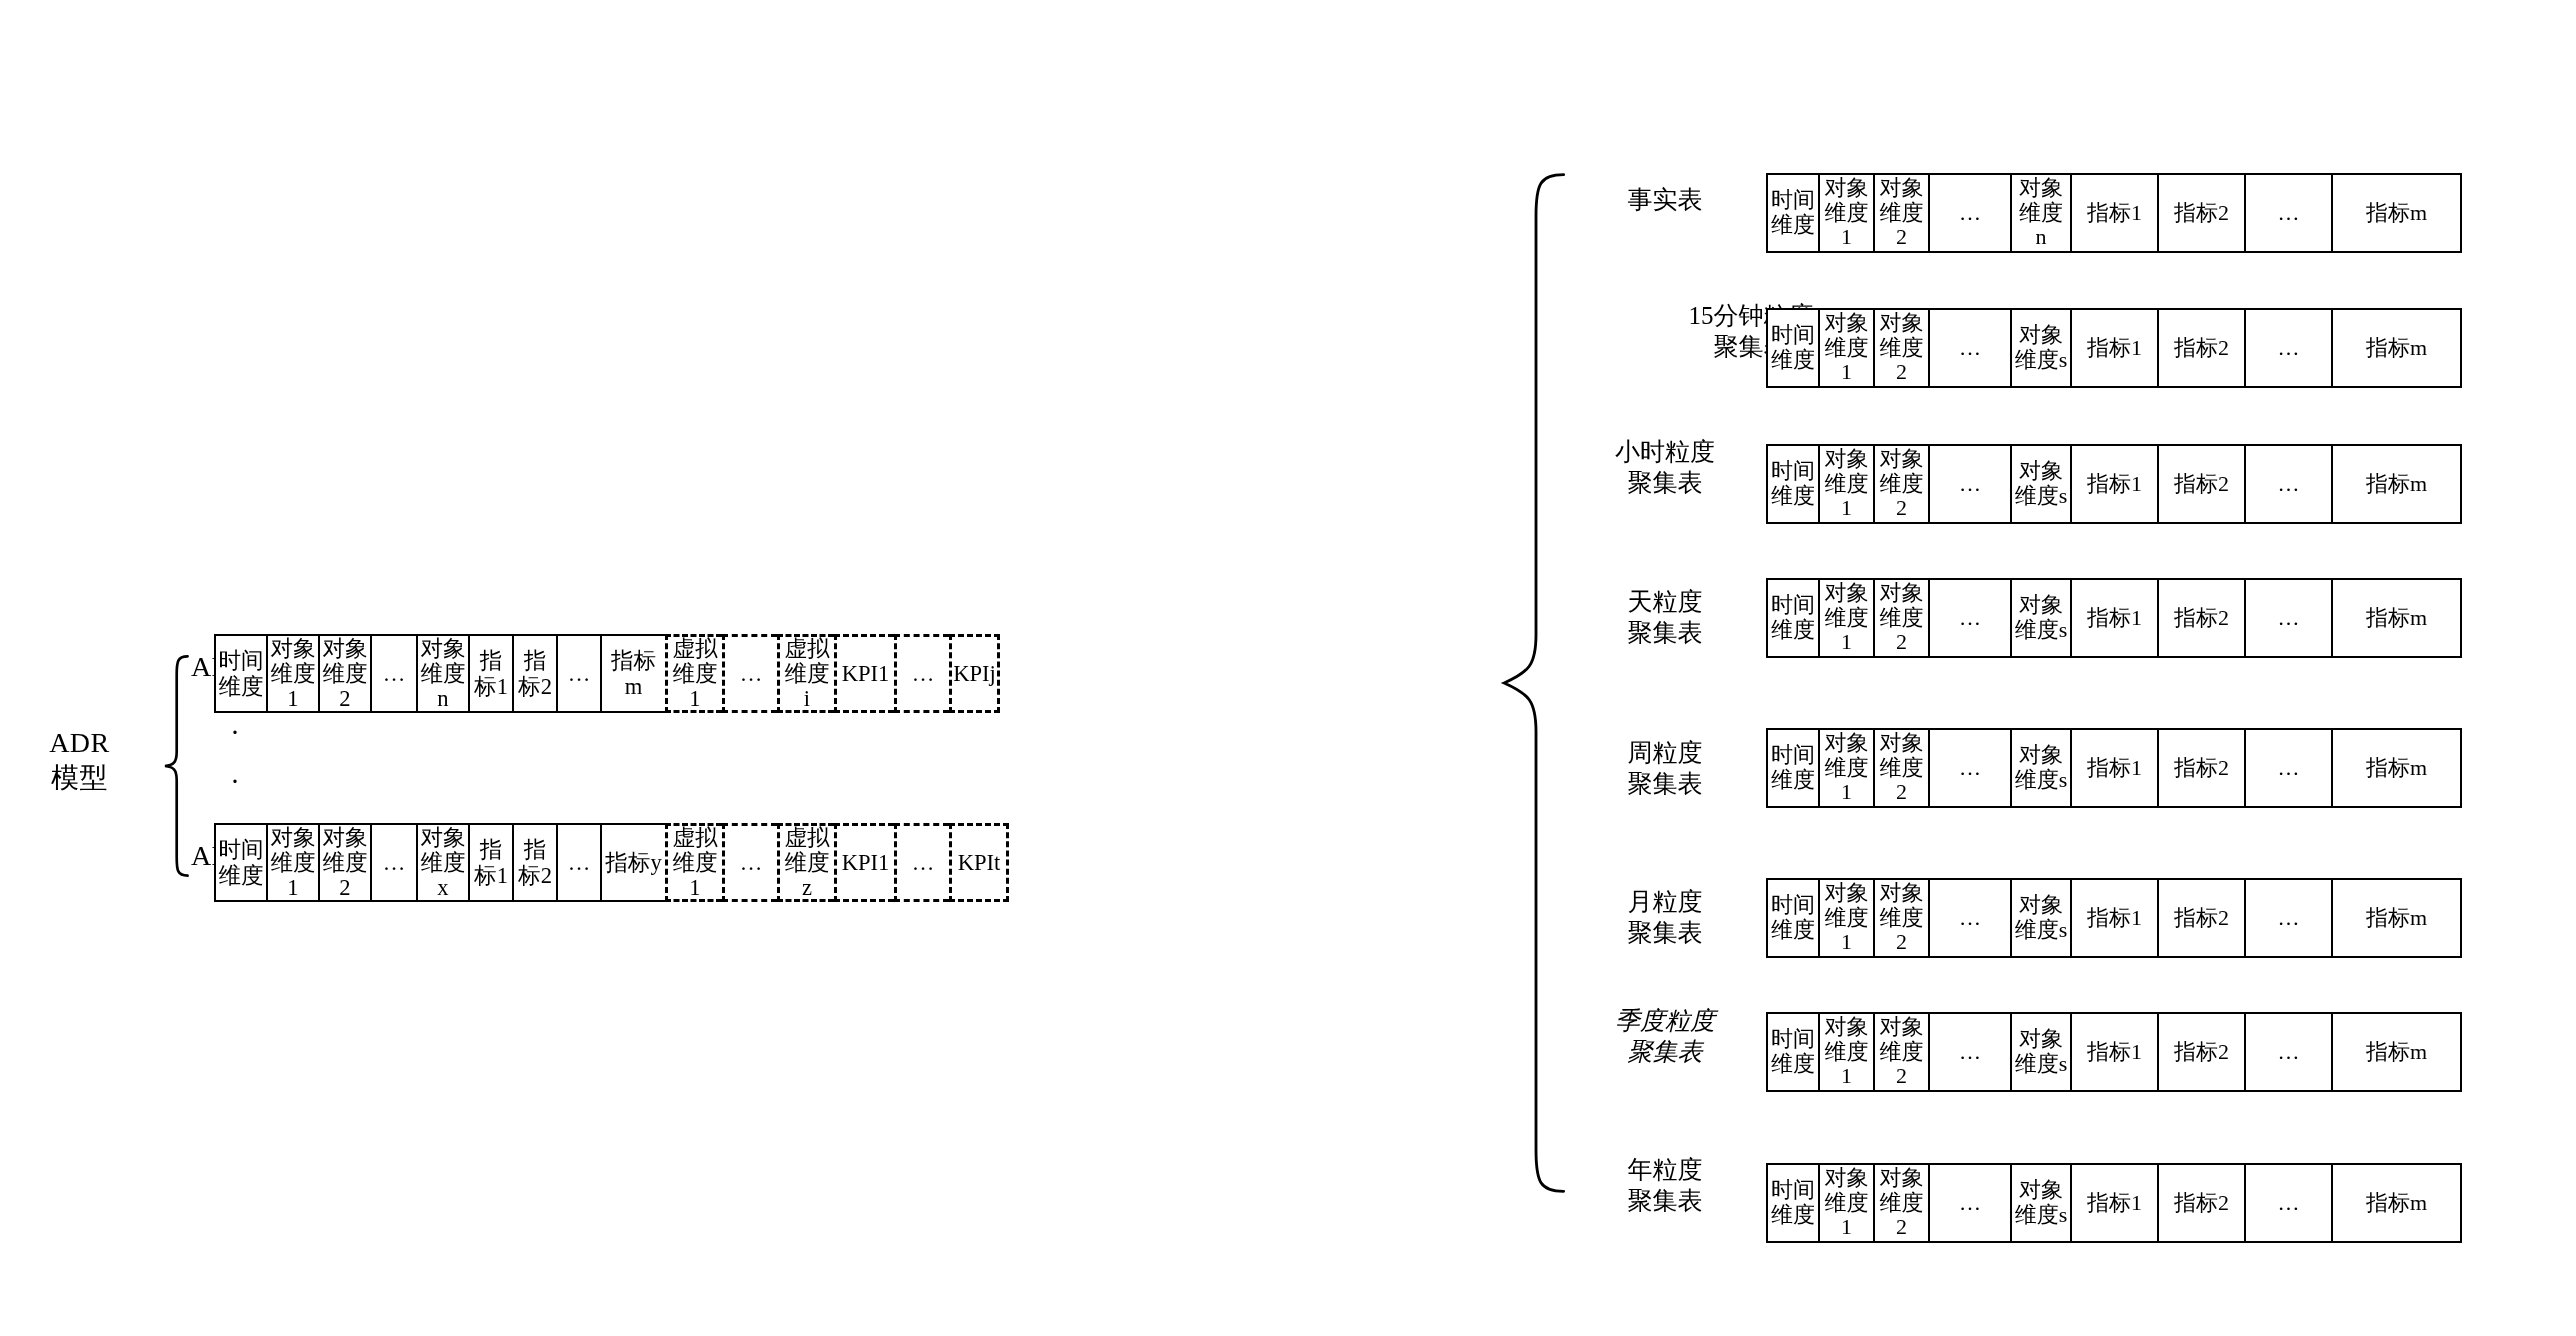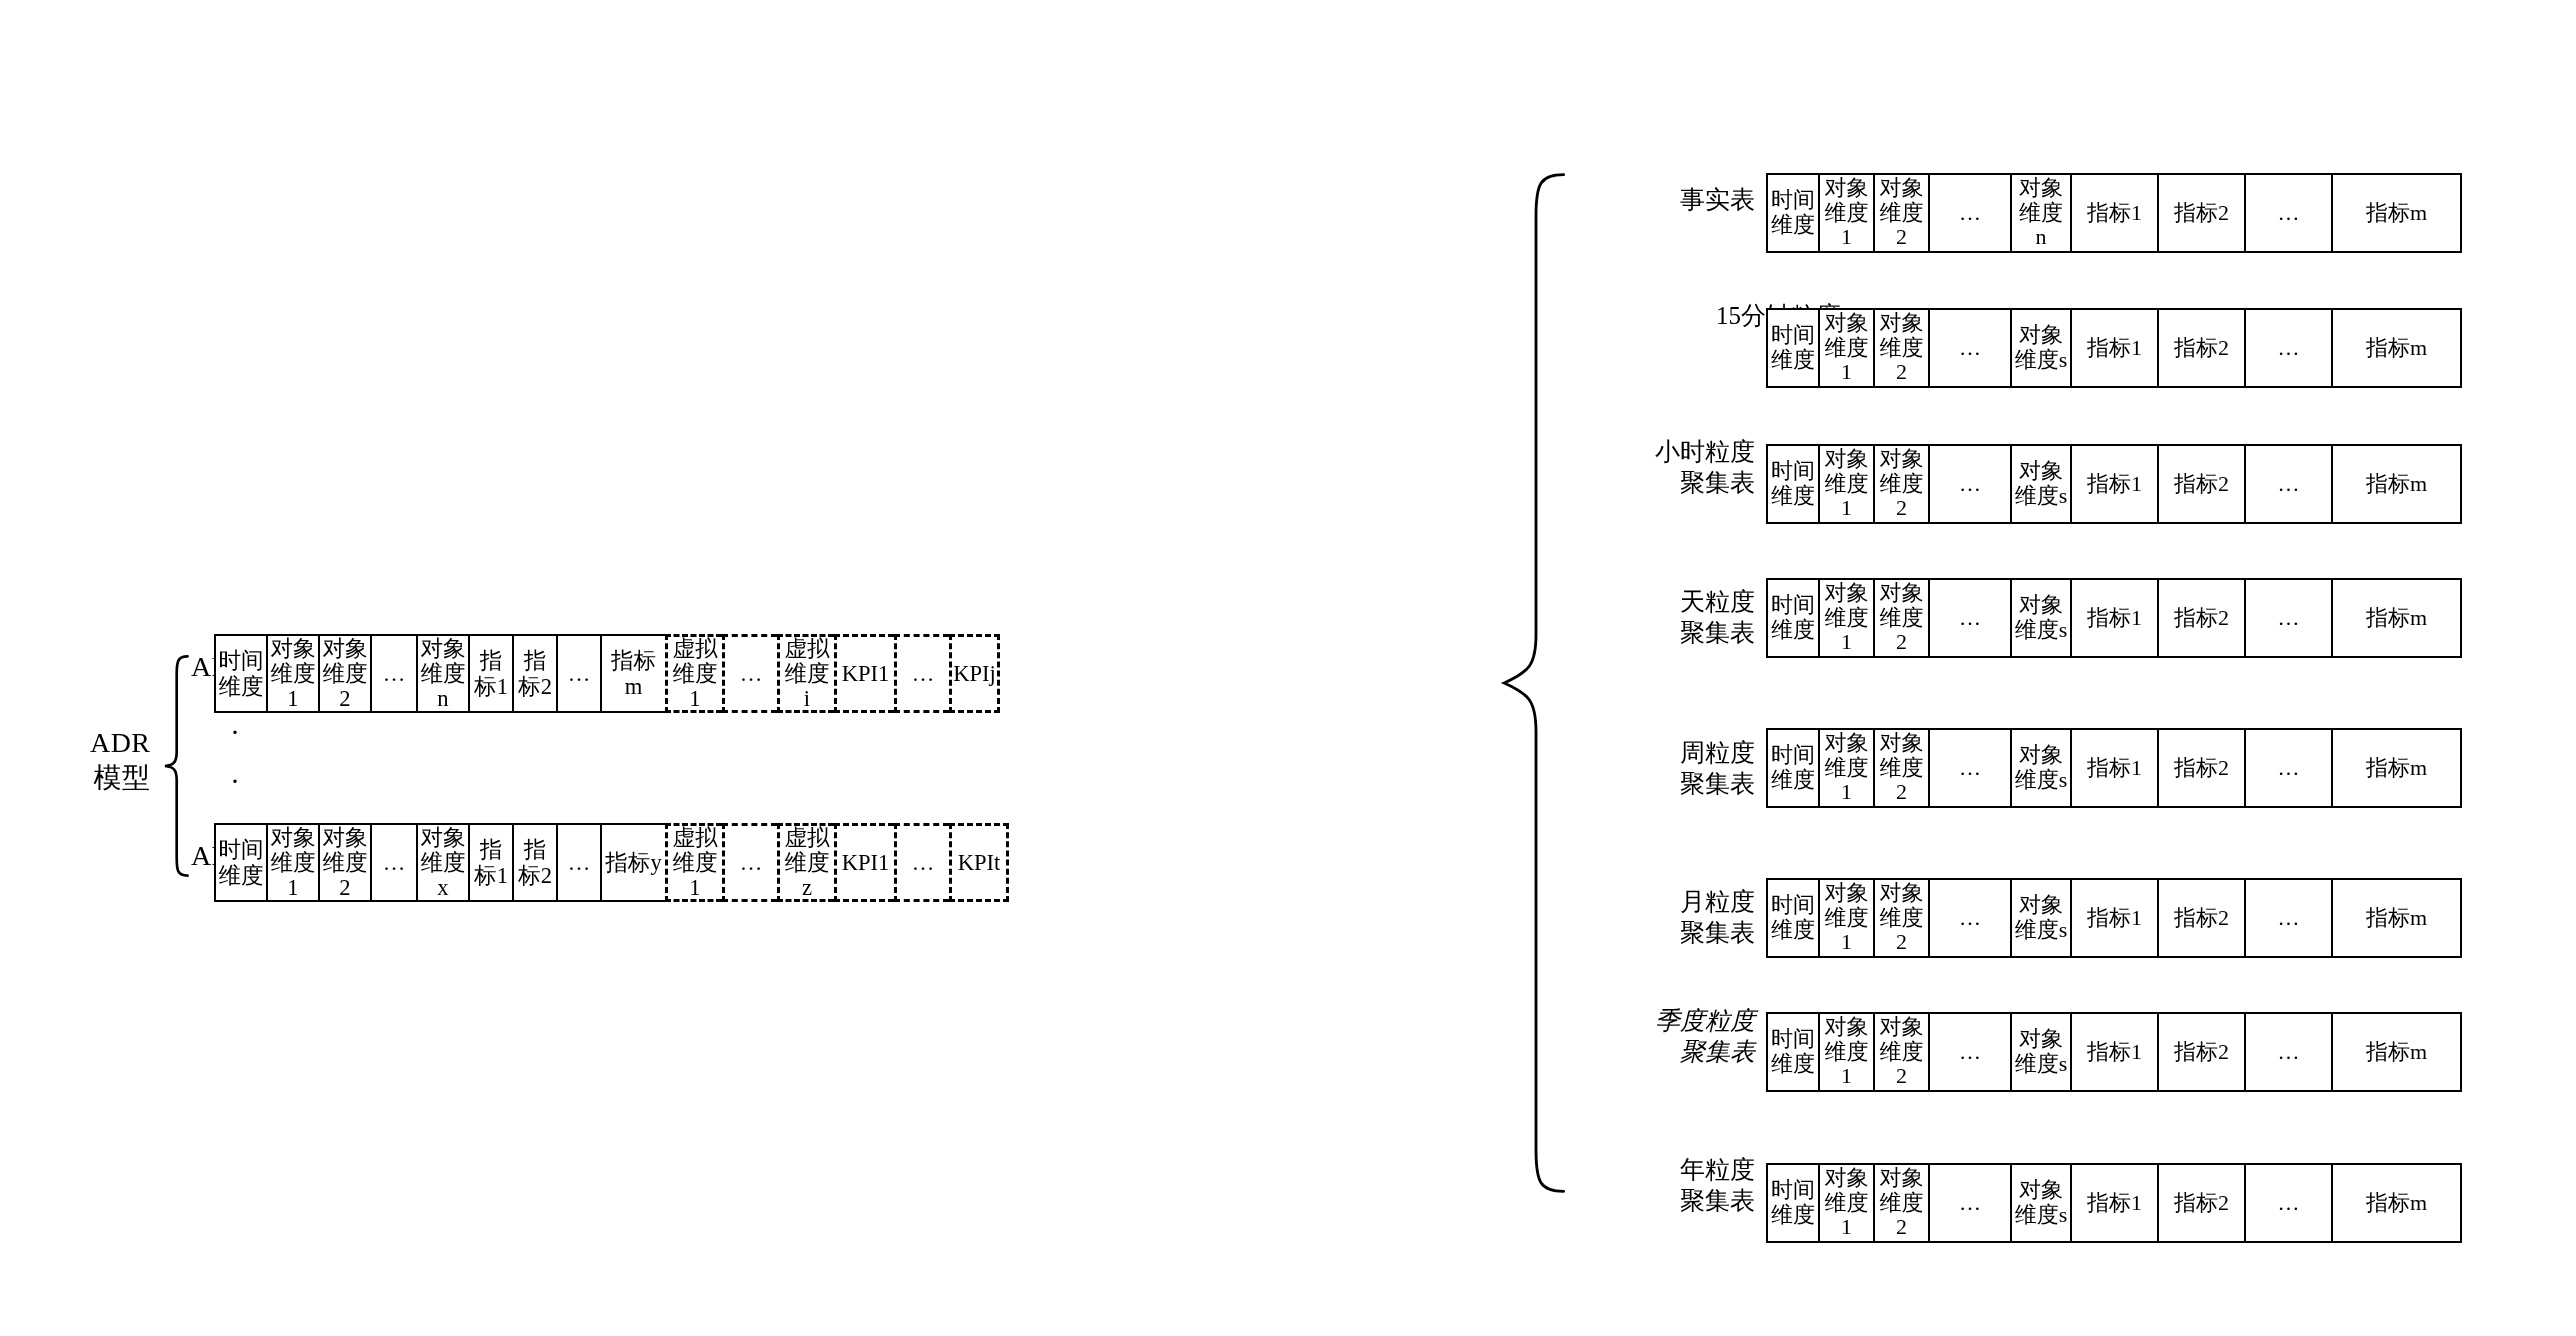--- a/index.html
+++ b/index.html
@@ -51,21 +51,21 @@
 
   
   .cell.dashed-start { border-left-width: 3.4px; }
 
   
   .rt-cell { font-size: 22px; }
 
   
   .label {
     position: absolute;
-    text-align: right;
+    text-align: center;
     line-height: 1.25;
     font-size: 25px;
     white-space: pre-line;
   }
   .label.latin { font-size: 28px; letter-spacing: 0.4px; }
 
   
   .brace {
     position: absolute;
     pointer-events: none;

